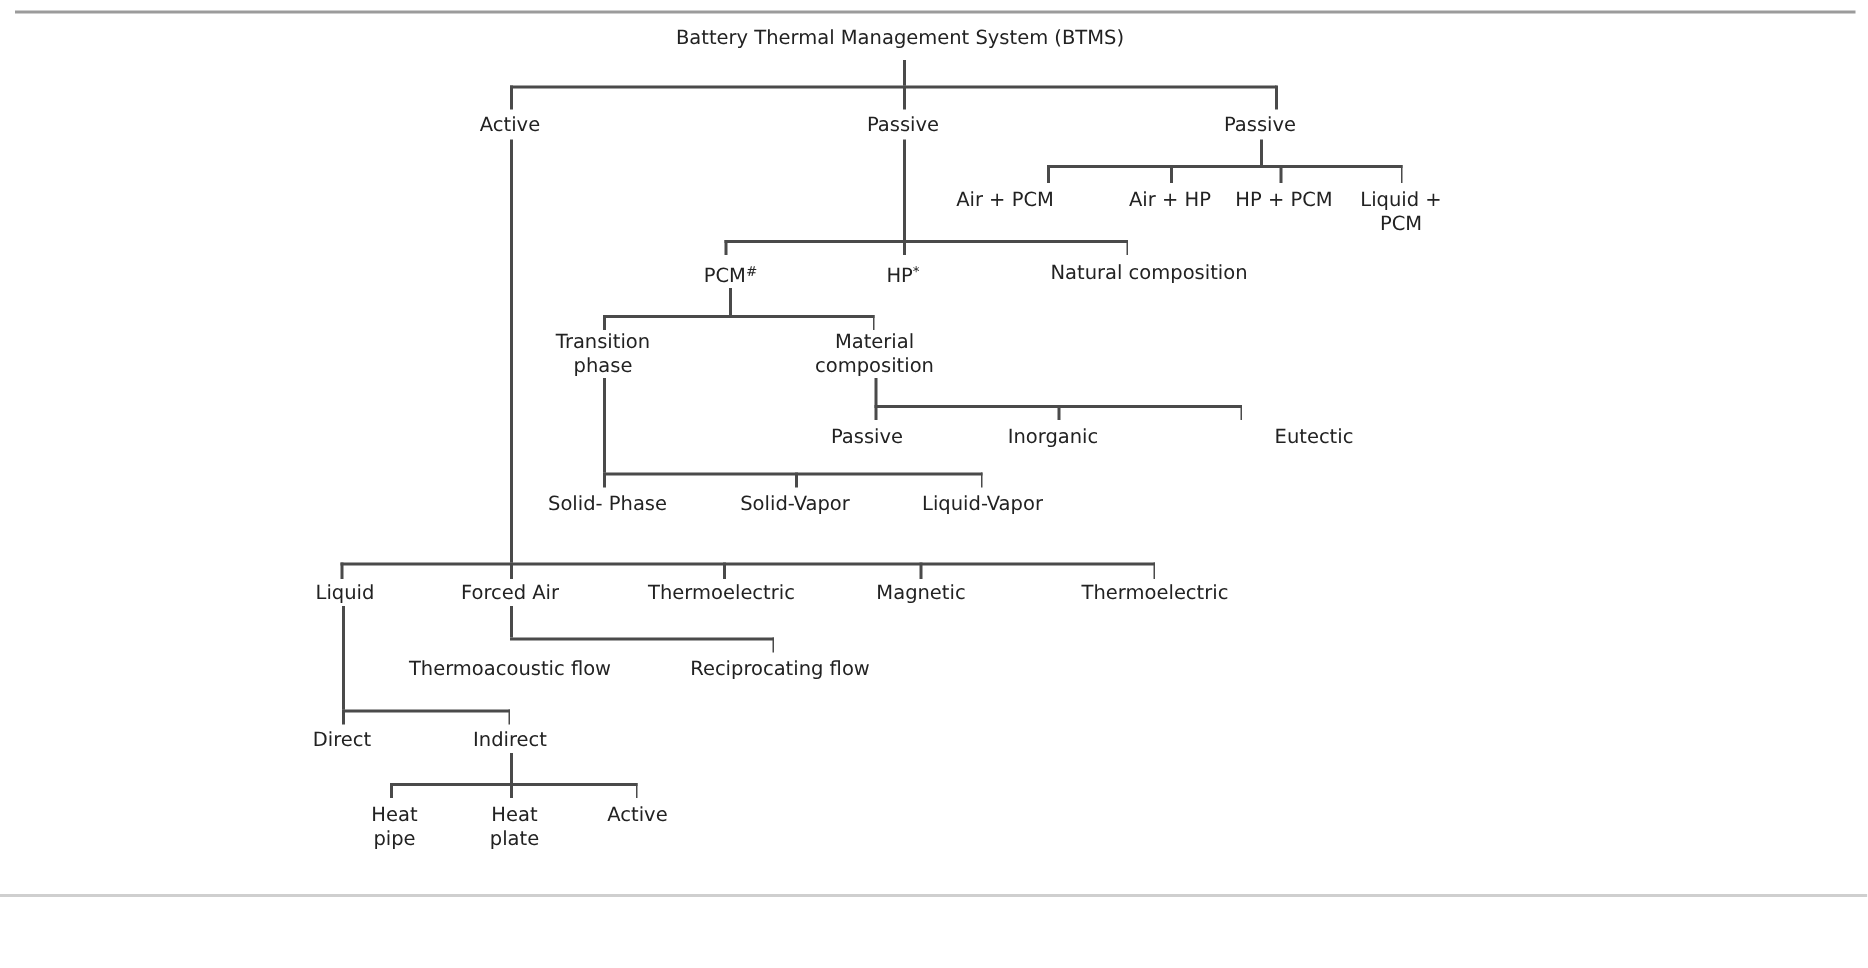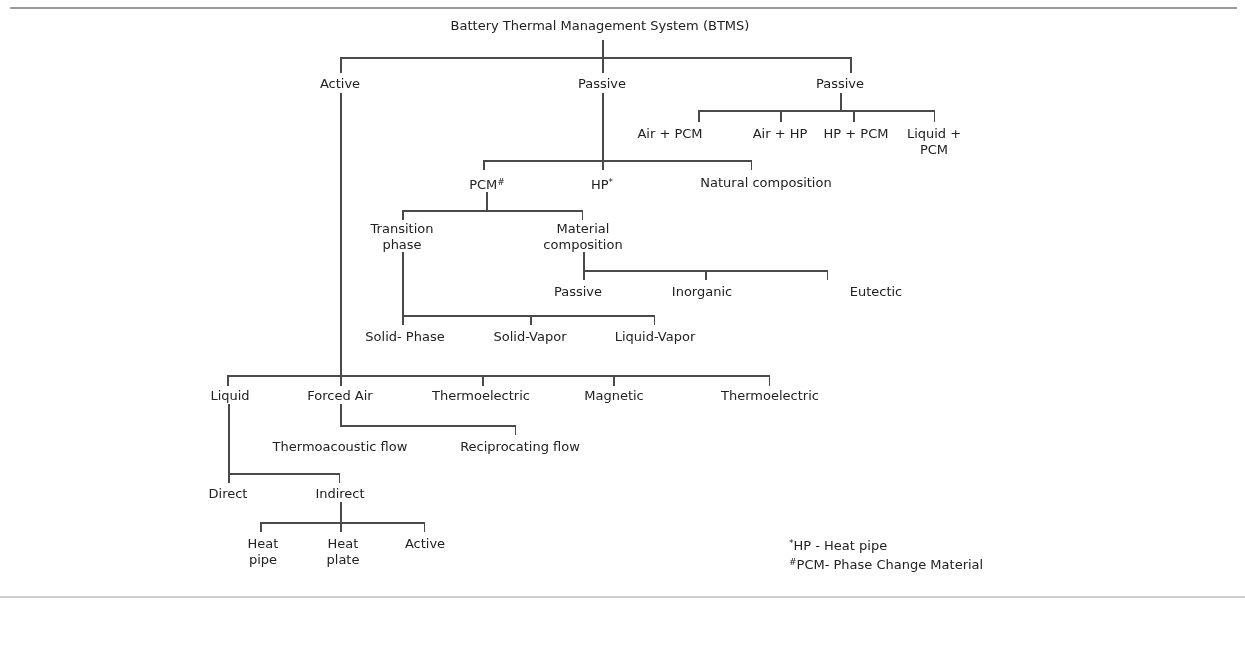--- a/index.html
+++ b/index.html
@@ -157,21 +157,17 @@
   <div class="v" style="left:260px;top:522px;height:10px;"></div>
   <div class="v" style="left:340px;top:522px;height:10px;"></div>
   <div class="v" style="left:423.5px;top:522px;height:10px;"></div>
 
   <div class="node" style="left:263px;top:536px;">Heat
 pipe</div>
   <div class="node" style="left:343px;top:536px;">Heat
 plate</div>
   <div class="node" style="left:425px;top:536px;">Active</div>
 
-  <div class="footnotes">
-    <div><span class="supch">*</span><span>HP - Heat pipe</span></div>
-    <div><span class="supch">#</span><span>PCM- Phase Change Material</span></div>
-  </div>
 
   <div class="rule" style="left:0;top:596px;width:1245px;height:1.5px;background:#cfcfcf;"></div>
 
 
 </div>
 
 </body></html>

